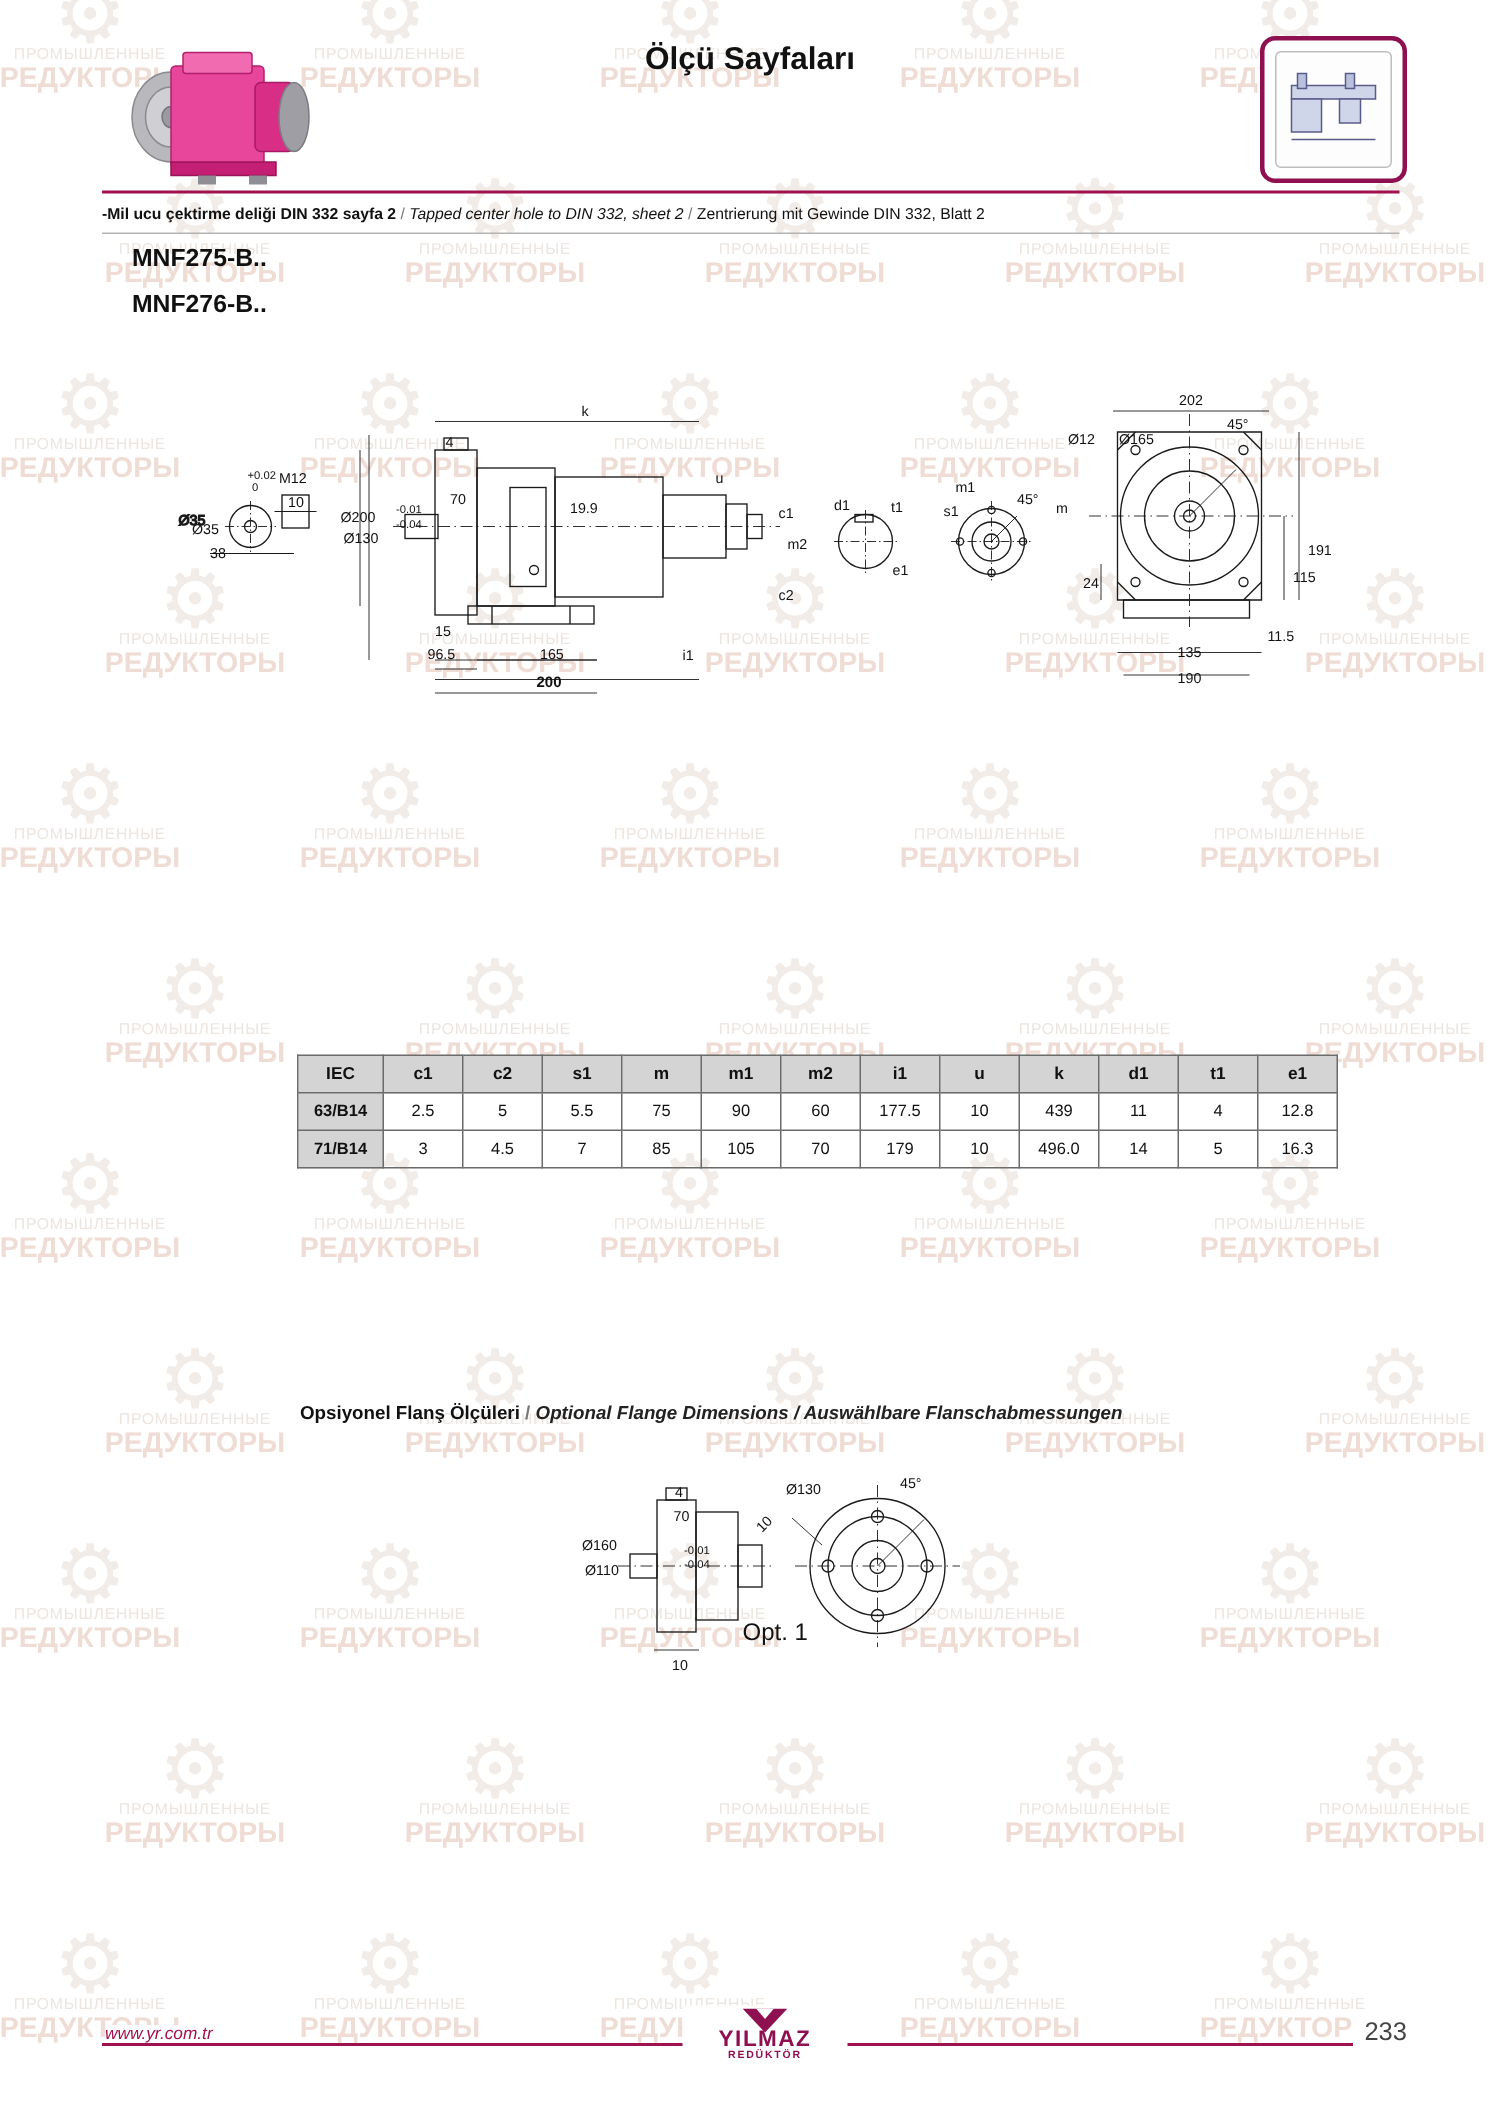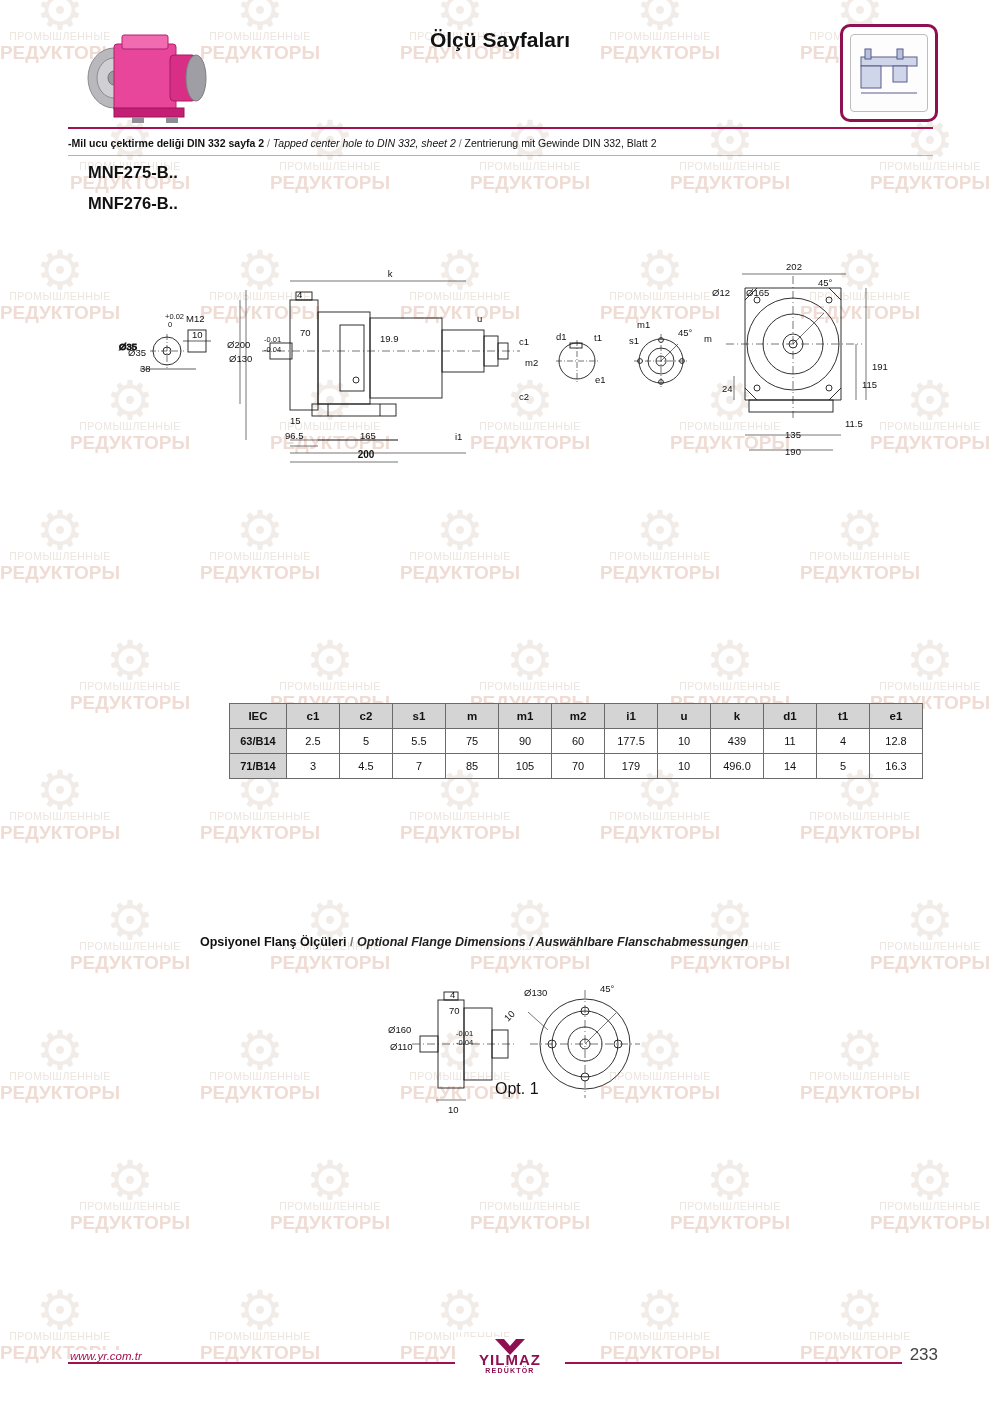--- a/index.html
+++ b/index.html
@@ -80,21 +80,20 @@
   .model.m2{top:194px;}
 
   
   .drawing{position:absolute;left:0;top:0;width:1000px;height:1414px;z-index:2;pointer-events:none;}
 
   
   .tbl-wrap{position:absolute;left:198px;top:703px;z-index:3;}
   table.dim{
     border-collapse:collapse;
     font-size:11px;
-    margin-left:31px;
   }
   table.dim th, table.dim td{
     border:1px solid #6b6b6b;
     text-align:center;
     padding:0;
     height:24px;
     min-width:52px;
     font-weight:normal;
     color:#111;
   }

